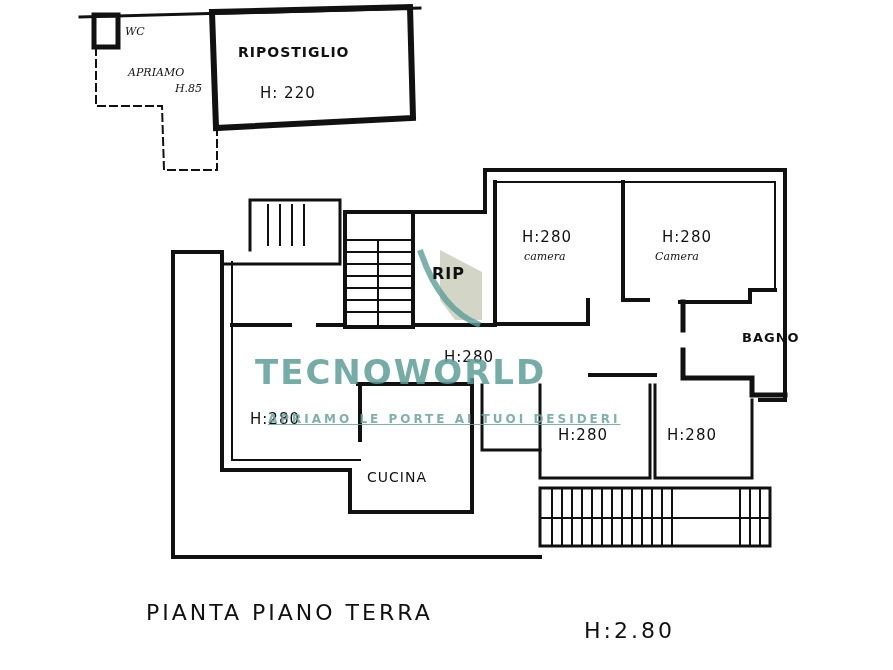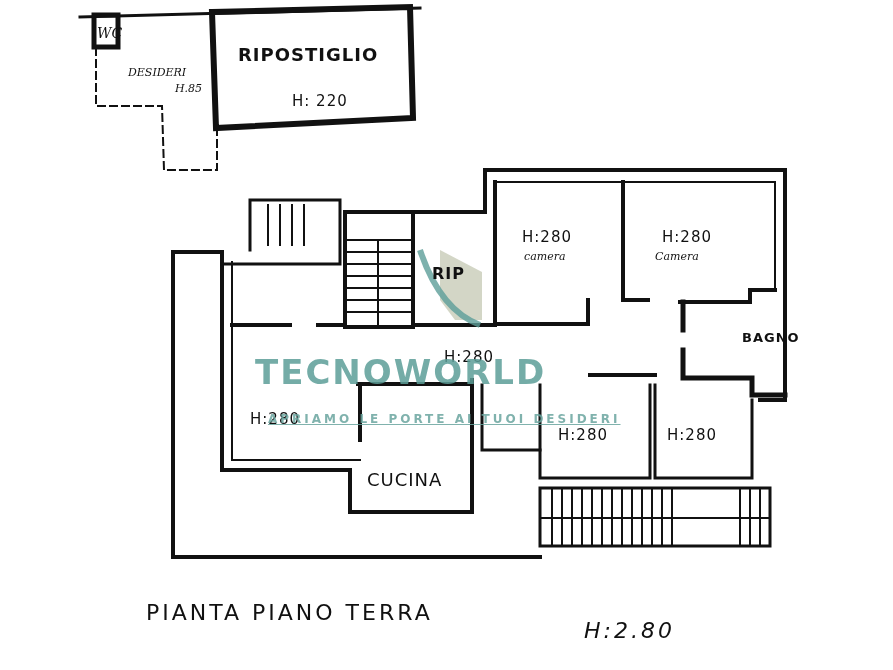--- a/index.html
+++ b/index.html
@@ -1,19 +1,19 @@
 <!DOCTYPE html>
 <html><head>
 <meta charset="utf-8">
 <style>
   html, body { margin:0; padding:0; background:#ffffff; }
   body { width:893px; height:670px; position:relative; overflow:hidden; font-family:"Liberation Sans", sans-serif; }
   #plan { position:absolute; left:0; top:0; width:893px; height:670px; }
   .lbl { position:absolute; color:#111; font-family:"DejaVu Sans", sans-serif; letter-spacing:1px; white-space:nowrap; }
-  .lbl-room { font-size:18px; font-weight:bold; }
+  .lbl-room { font-size:14px; font-weight:bold; }
   .lbl-h { font-size:15px; }
   .lbl-script { font-family:"DejaVu Serif", serif; font-style:italic; font-size:11px; letter-spacing:0; }
   .lbl-title { font-size:22px; letter-spacing:3px; }
   .wm { position:absolute; color:#5c9e98; opacity:0.85; white-space:nowrap; font-family:"DejaVu Sans", sans-serif; font-weight:bold; }
   .wm-main { font-size:34px; letter-spacing:2px; left:255px; top:352px; }
   .wm-sub { font-size:12px; letter-spacing:3px; left:268px; top:412px; color:#6aa59f;text-decoration:underline; }
 </style>
 </head>
 <body>
 
@@ -96,34 +96,34 @@
       <line x1="760" y1="490" x2="760" y2="544"></line>
       <line x1="540" y1="518" x2="770" y2="518"></line>
     </g>
   </g>
 
   <polygon points="440,250 482,272 482,320 455,320 440,300" fill="#c8ccb8" opacity="0.8"></polygon>
   <path d="M420,250 Q440,310 480,325" stroke="#5c9e98" stroke-width="6" fill="none" opacity="0.8"></path>
 </svg>
 
 <div class="lbl lbl-room" style="left:238px; top:44px;">RIPOSTIGLIO</div>
-<div class="lbl lbl-h" style="left:260px; top:92px;margin-left:32px;">H: 220</div>
-<div class="lbl lbl-script" style="left:128px; top:66px;">DESIDERI</div>
+<div class="lbl lbl-h" style="left:260px; top:84px;">H: 220</div>
+<div class="lbl lbl-script" style="left:128px; top:66px;">APRIAMO</div>
 <div class="lbl lbl-script" style="left:175px; top:82px;">H.85</div>
-<div class="lbl lbl-script" style="left:97px; top:25px; font-size:14px;">WC</div>
+<div class="lbl lbl-script" style="left:97px; top:25px; font-size:11px;padding-left:28px;">WC</div>
 
 <div class="lbl lbl-h" style="left:522px; top:228px;">H:280</div>
 <div class="lbl lbl-script" style="left:524px; top:250px;">camera</div>
 <div class="lbl lbl-h" style="left:662px; top:228px;">H:280</div>
 <div class="lbl lbl-script" style="left:655px; top:250px;">Camera</div>
 <div class="lbl lbl-room" style="left:432px; top:264px; font-size:16px;">RIP</div>
 <div class="lbl lbl-room" style="left:698px; top:330px; font-size:13px;margin-left:44px;">BAGNO</div>
 <div class="lbl lbl-h" style="left:444px; top:348px;">H:280</div>
 <div class="lbl lbl-h" style="left:250px; top:410px;">H:280</div>
 <div class="lbl lbl-room" style="left:367px; top:430px; font-weight:normal;margin-top:39px;">CUCINA</div>
 <div class="lbl lbl-h" style="left:558px; top:426px;">H:280</div>
 <div class="lbl lbl-h" style="left:667px; top:426px;">H:280</div>
 
 <div class="wm wm-main">TECNOWORLD</div>
 <div class="wm wm-sub">APRIAMO LE PORTE AI TUOI DESIDERI</div>
 
 <div class="lbl lbl-title" style="left:146px; top:600px;">PIANTA   PIANO   TERRA</div>
-<div class="lbl lbl-title" style="left:584px; top:618px;font-style:italic;">H:2.80</div>
+<div class="lbl lbl-title" style="left:584px; top:618px;">H:2.80</div>
 
 </body></html>

